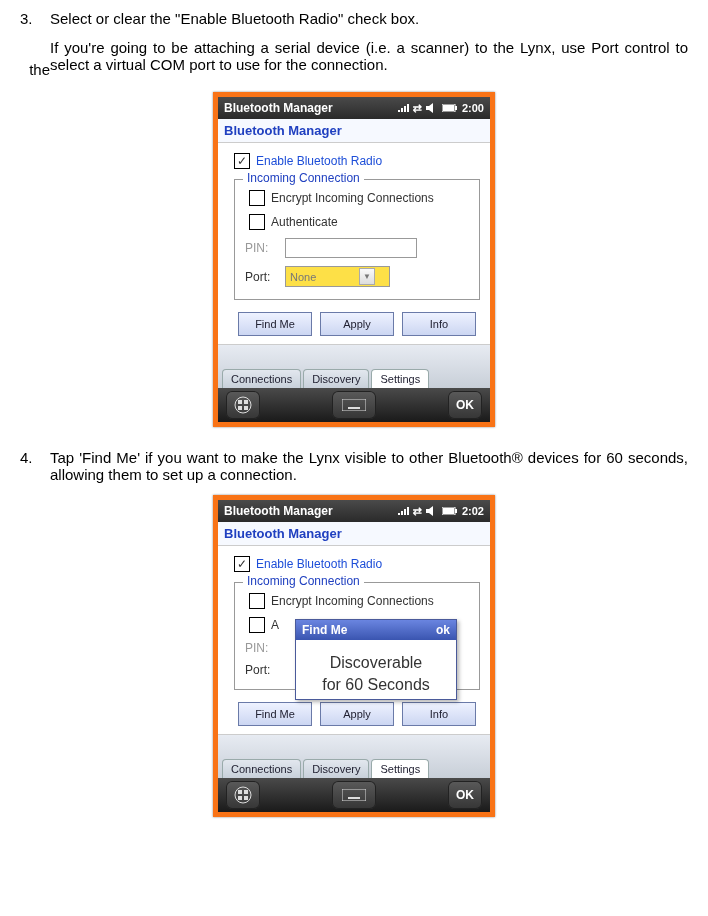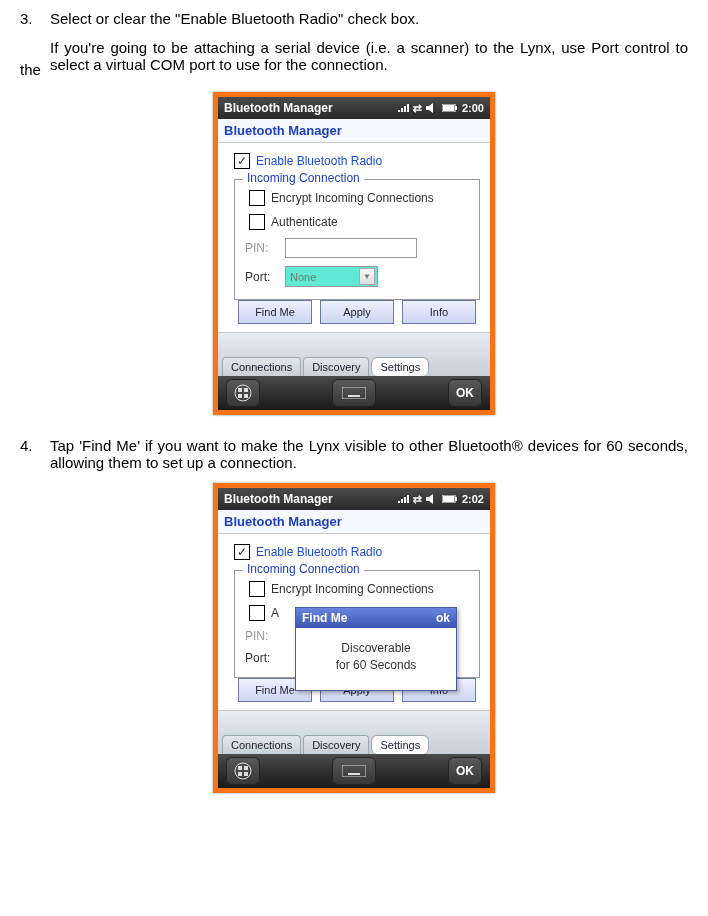--- a/index.html
+++ b/index.html
@@ -8,21 +8,21 @@
       padding: 10px 20px;
       font-size: 15px;
       color: #000;
       width: 708px;
       box-sizing: border-box;
     }
     .step-item { display: flex; margin-bottom: 12px; }
     .step-num { width: 30px; flex-shrink: 0; }
     .step-text { flex: 1; text-align: justify; }
     .para-cell { display: flex; margin-bottom: 14px; }
-    .para-left { width: 30px; flex-shrink: 0; display: flex; flex-direction: column; }
+    .para-left { width: 30px; flex-shrink: 0; display: flex; flex-direction: column; align-items: flex-end; }
     .para-left-spacer { height: 22px; }
     .para-right { flex: 1; text-align: justify; }
     .device-holder { display: flex; justify-content: center; margin: 10px 0 22px 0; }
     .device {
       width: 272px;
       border: 5px solid #f97316;
       background: #fff;
       box-shadow: 0 0 2px #888;
     }
     .status-bar {
@@ -56,21 +56,21 @@
       width: 14px; height: 14px;
       border: 1px solid #000;
       margin-right: 6px;
       display: inline-flex; align-items: center; justify-content: center;
       font-size: 12px; line-height: 1;
     }
     .check-label { color: #1d4ed8; }
     .fieldset {
       border: 1px solid #999;
       padding: 10px 10px 12px 10px;
-      margin-bottom: 0;
+      margin-bottom: 12px;
       position: relative;
     }
     .legend {
       position: absolute;
       top: -9px; left: 8px;
       background: #fff;
       padding: 0 4px;
       color: #2040c0;
       font-size: 12px;
     }
@@ -80,22 +80,22 @@
     .form-lbl { width: 40px; color: #999; }
     .form-lbl.enabled { color: #333; }
     .txt-input {
       height: 18px; border: 1px solid #999;
       width: 130px; background: #fff;
     }
     .select {
       width: 85px; height: 19px;
       border: 1px solid #999;
       display: inline-flex; align-items: center; justify-content: space-between;
-      padding: 0 2px 0 4px; color: #777; font-size: 11px;
-      background: #5eead4;
+      padding: 0 14px 0 4px; color: #777; font-size: 11px;
+      background: #fde047;
     }
     .select-arrow {
       width: 14px; height: 15px; border: 1px solid #aaa;
       display:flex; align-items:center; justify-content:center;
       background: linear-gradient(#fafafa,#ddd);
       font-size: 8px; color: #777;
     }
     .btn-row { display: flex; gap: 8px; justify-content: space-between; padding: 0 4px; }
     .win-btn {
       flex: 1;
@@ -115,21 +115,21 @@
     .tab {
       padding: 3px 8px;
       border: 1px solid #9aa;
       border-bottom: none;
       border-top-left-radius: 4px; border-top-right-radius: 4px;
       margin-right: 2px;
       background: linear-gradient(#e2e7ee,#c8d0da);
       color: #223;
       margin-top: 20px;
     }
-    .tab.active { background: #fff; font-weight: normal; border-radius: 6px; }
+    .tab.active { background: #fff; font-weight: normal; }
     .bottom-bar {
       height: 34px;
       background: linear-gradient(#4a4a4a,#1a1a1a);
       display: flex; align-items: center; justify-content: space-between;
       padding: 0 8px;
     }
     .bb-btn {
       width: 34px; height: 28px;
       border-radius: 6px;
       background: linear-gradient(#5a5a5a,#353535);
@@ -149,23 +149,23 @@
     }
     .popup-title {
       background: linear-gradient(#6a85e0, #3a55b0);
       color: #fff;
       font-weight: bold;
       font-size: 12px;
       padding: 3px 6px;
       display:flex; justify-content:space-between; align-items:center;
     }
     .popup-body {
-      padding: 12px 6px 16px 6px;
+      padding: 12px 6px 2px 6px;
       text-align: center;
-      font-size: 12px;
+      font-size: 16px;
       color: #333;
       line-height: 1.4;
     }
   </style>
 </head>
 <body>
 
 <div class="step-item">
   <div class="step-num">3.</div>
   <div class="step-text">Select or clear the "Enable Bluetooth Radio" check box.</div>

